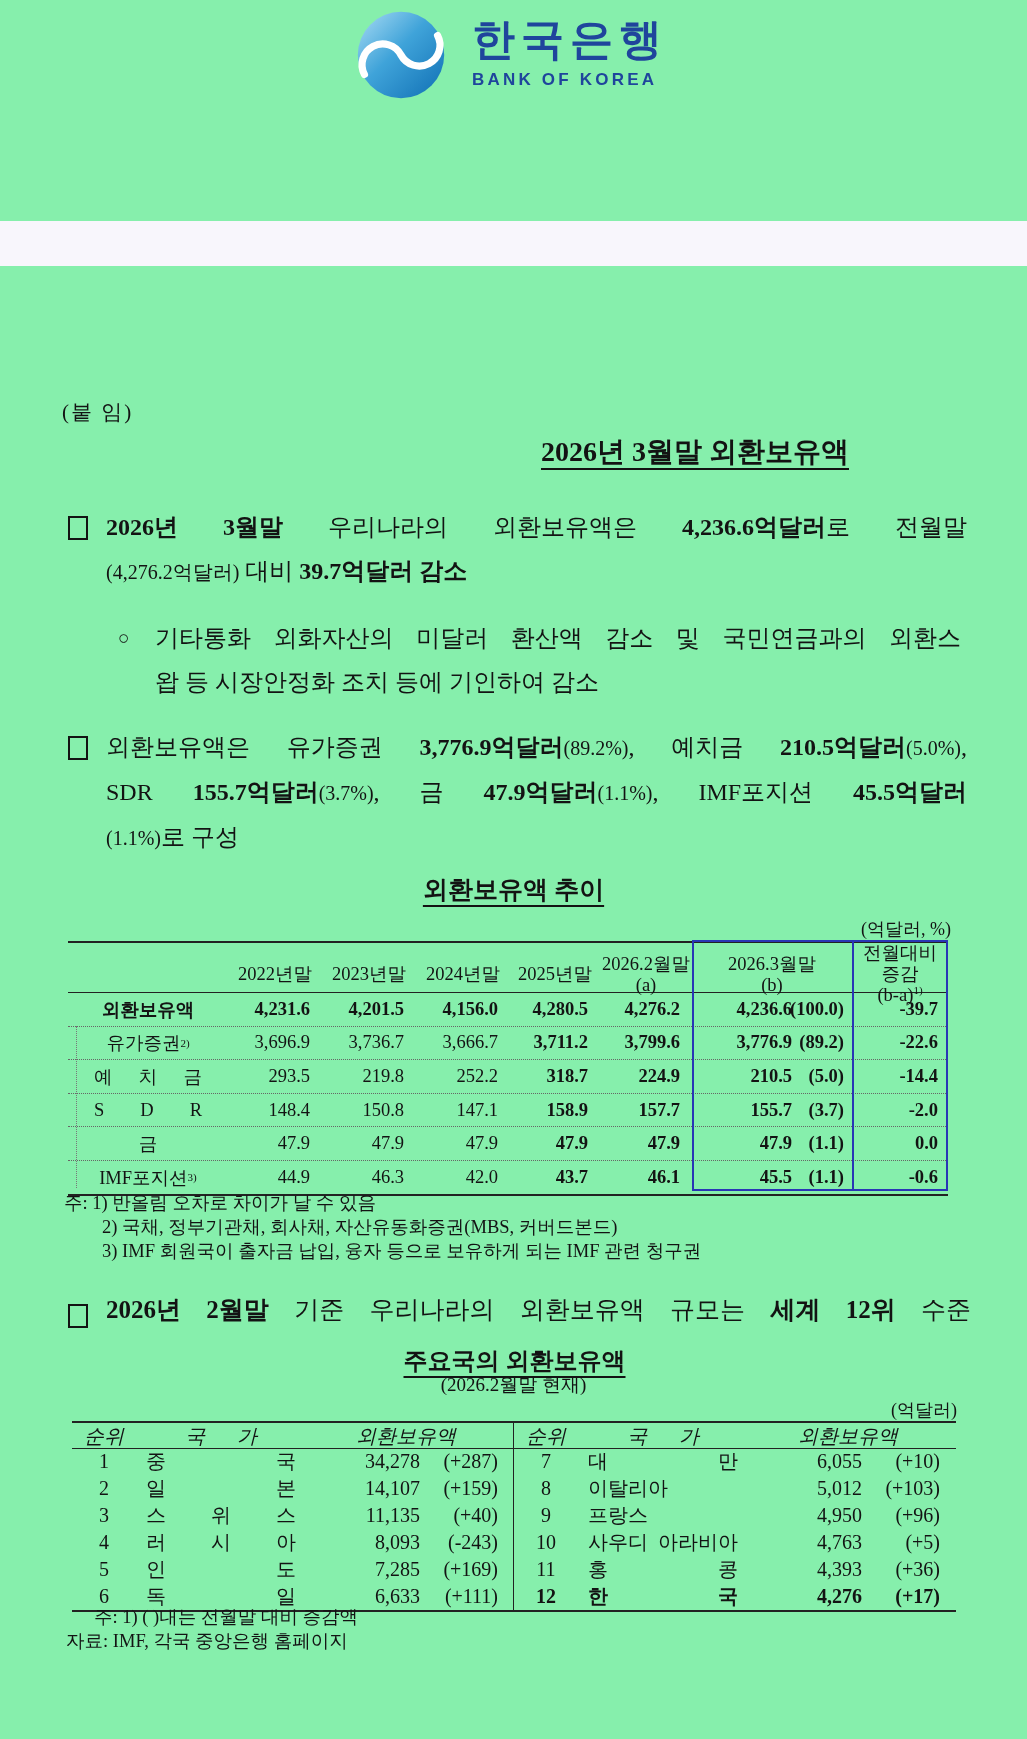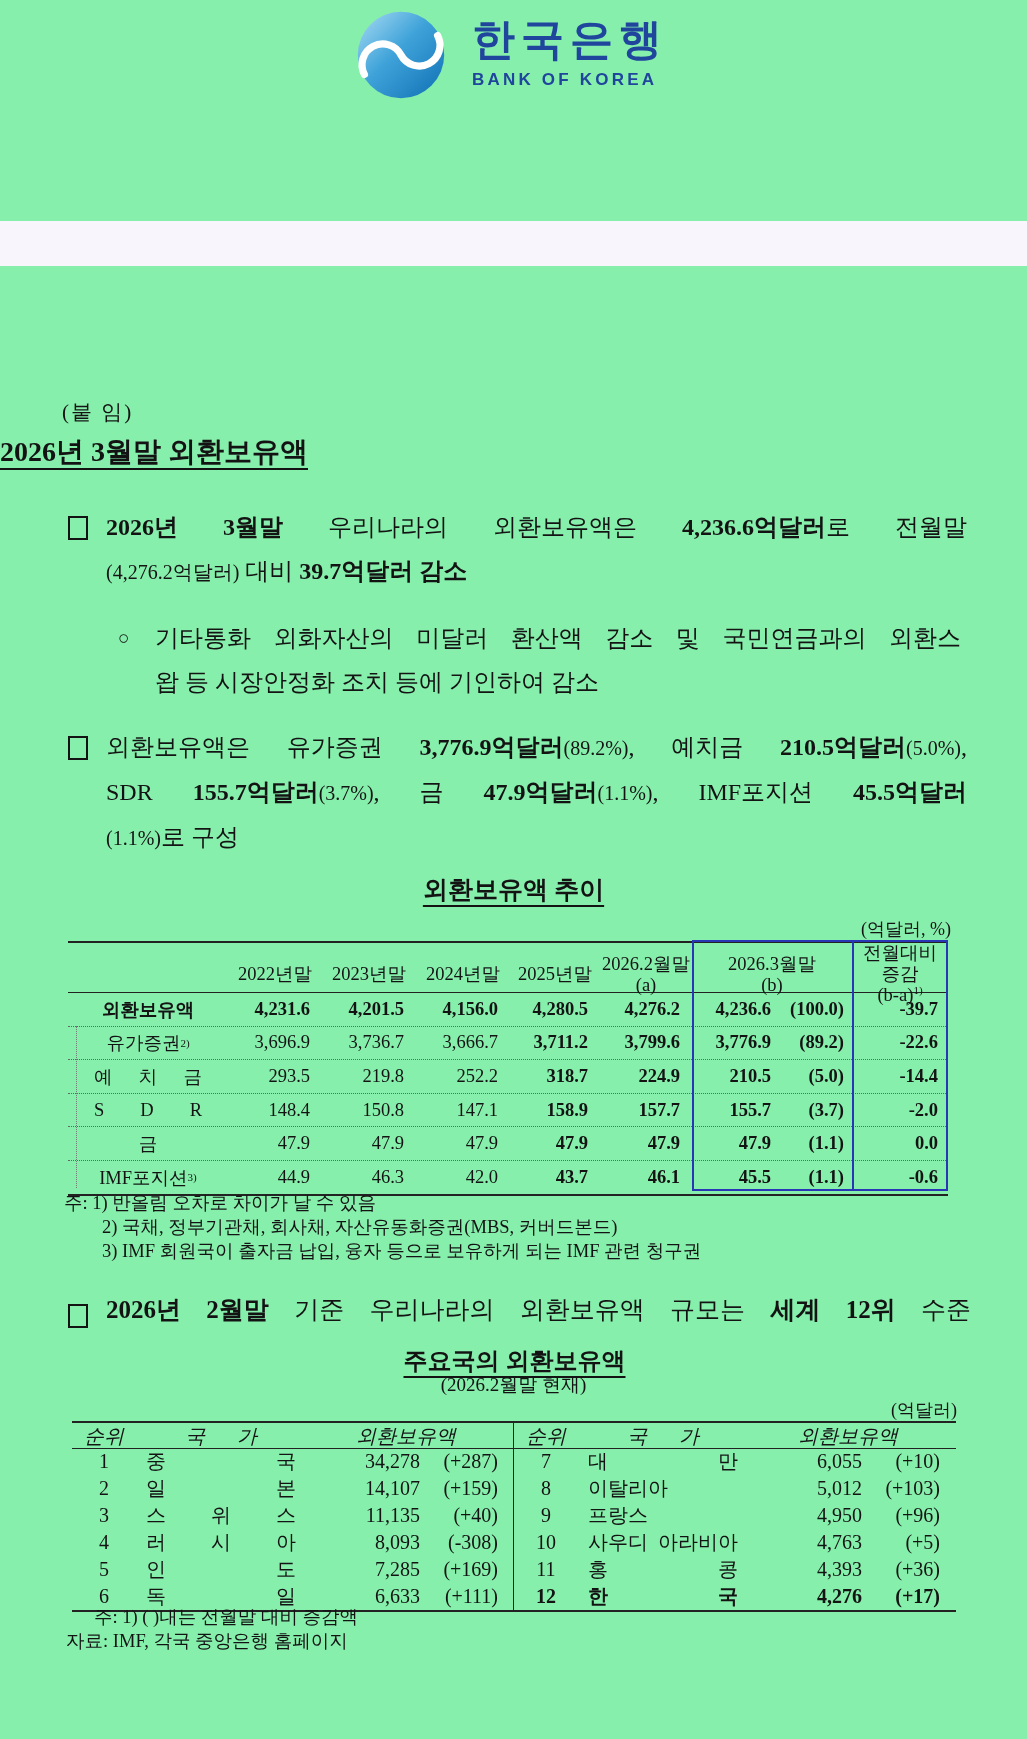--- a/index.html
+++ b/index.html
@@ -8,21 +8,21 @@
   .abs{position:absolute;}
   
   #logo-circle{left:356px;top:10px;width:90px;height:90px;}
   #logo-text{left:472px;top:16px;}
   #logo-kr{font-size:43px;font-weight:bold;color:#1f459c;letter-spacing:6px;line-height:48px;}
   #logo-en{font-size:17px;font-weight:700;color:#1f459c;letter-spacing:3.2px;margin-top:6px;
            font-family:"Liberation Sans","DejaVu Sans",sans-serif;}
   
   #band{left:0;top:221px;width:1027px;height:45px;background:#f8f6fc;}
   #attach{left:62px;top:398px;font-size:21px;letter-spacing:2px;}
-  #doc-title{left:0;top:433px;width:849px;text-align:left;font-size:28px;font-weight:bold;}
+  #doc-title{left:0;top:433px;width:849px;text-align:right;font-size:28px;font-weight:bold;}
   .uline{text-decoration:underline;text-underline-offset:7px;text-decoration-thickness:2px;}
   
   .para{display:flex;font-size:24px;line-height:44px;}
   .bullet-box{flex:none;width:38px;}
   .sq{display:inline-block;width:16px;height:20px;border:2px solid #131313;margin-top:11px;}
   .obul{flex:none;width:37px;font-size:19px;}
   .plines{flex:1;min-width:0;}
   .pline{text-align:left;}
   .pline.just{text-align:justify;text-align-last:justify;}
   .b{font-weight:bold;}
@@ -40,21 +40,21 @@
   
   #t1{left:68px;top:941px;width:880px;border-top:2px solid #222;border-bottom:2px solid #222;font-size:18.5px;}
   .t1-hrow{display:grid;grid-template-columns:160px 94px 94px 94px 90px 92px 160px 96px;
            height:49px;border-bottom:1.5px solid #222;}
   .t1-hc{display:flex;align-items:center;justify-content:center;text-align:center;line-height:21px;flex-direction:column;}
   .t1-row{display:grid;grid-template-columns:160px 94px 94px 94px 90px 92px 100px 60px 96px;height:32.6px;}
   .t1-row + .t1-row{border-top:1px dotted #666;}
   .cell{display:flex;align-items:center;}
   .c-label{justify-content:center;}
   .c-num{justify-content:flex-end;padding-right:12px;}
-  .c-bval{justify-content:flex-end;padding-right:21px;}
+  .c-bval{justify-content:flex-end;padding-right:0;}
   .c-pct{justify-content:flex-end;padding-right:8px;}
   .c-chg{justify-content:flex-end;padding-right:10px;}
   .t1-row .bold{font-weight:bold;}
   .t1-row.total{font-weight:bold;}
   sup{font-size:11px;vertical-align:super;line-height:0;}
   .spread{display:inline-block;width:108px;text-align:justify;text-align-last:justify;}
   #blue-box{position:absolute;left:624px;top:-3px;width:256px;height:251px;border:2.5px solid #2936b5;
             box-sizing:border-box;pointer-events:none;}
   #blue-div{position:absolute;left:784px;top:-3px;width:0;height:251px;border-left:2px solid #2936b5;pointer-events:none;}
   #grp-line{position:absolute;left:8px;top:83px;height:162px;border-left:1px dotted #777;pointer-events:none;}
@@ -305,21 +305,21 @@
           </div>
           <div class="t2c t2-amt">11,135</div>
           <div class="t2c t2-chg">(+40)</div>
         </div>
         <div class="t2-half t2-row">
           <div class="t2c t2-rank">4</div>
           <div class="t2c t2-ctry">
             <span class="ctry-spread">러 시 아</span>
           </div>
           <div class="t2c t2-amt">8,093</div>
-          <div class="t2c t2-chg">(-308)</div>
+          <div class="t2c t2-chg">(-243)</div>
         </div>
         <div class="t2-half t2-row">
           <div class="t2c t2-rank">5</div>
           <div class="t2c t2-ctry">
             <span class="ctry-spread">인 도</span>
           </div>
           <div class="t2c t2-amt">7,285</div>
           <div class="t2c t2-chg">(+169)</div>
         </div>
         <div class="t2-half t2-row">

